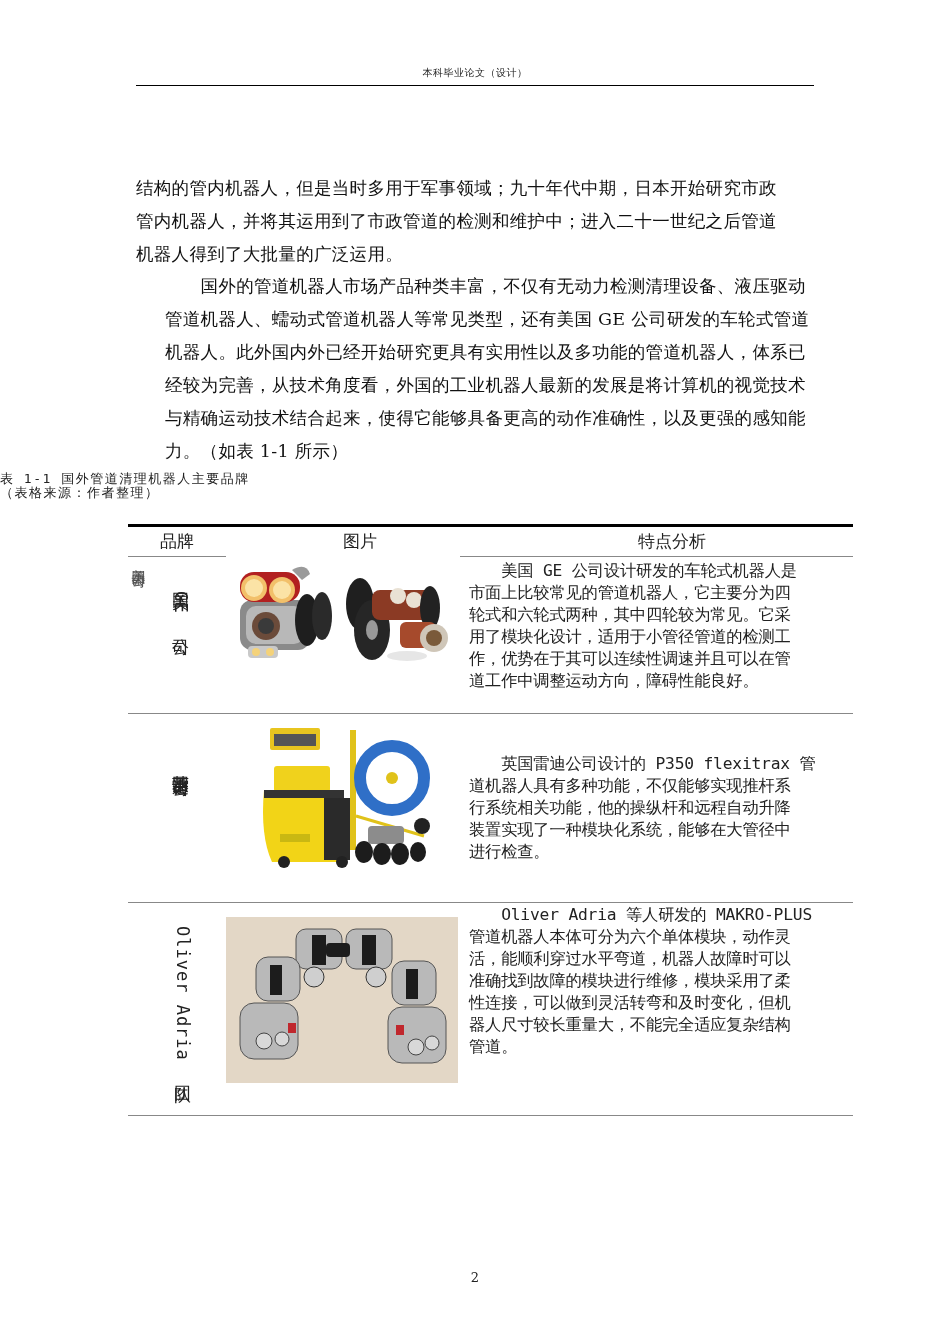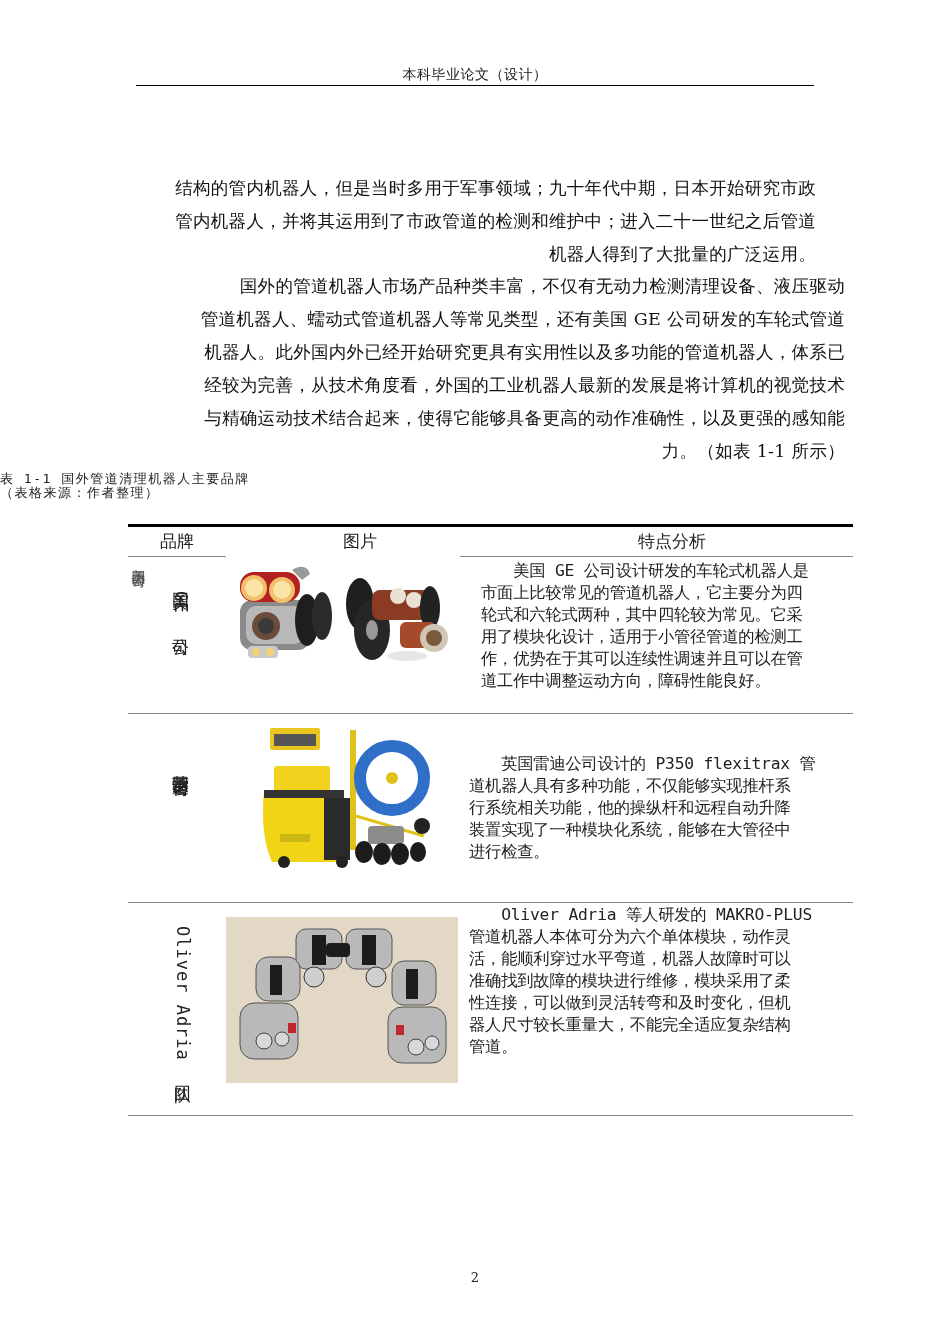--- a/index.html
+++ b/index.html
@@ -1,23 +1,23 @@
 <!DOCTYPE html>
 <html><head>
   <meta charset="utf-8">
   <style>
     html, body { margin: 0; padding: 0; background: #ffffff; }
     body { width: 950px; height: 1344px; position: relative; overflow: hidden;
            font-family: "DejaVu Serif", "Liberation Serif", serif; color: #111; }
     .header { position: absolute; left: 136px; top: 66px; width: 678px; text-align: center;
-              font-size: 14px; color: #222; letter-spacing: 0.5px; }
+              font-size: 10px; color: #222; letter-spacing: 0.5px; }
     .header-rule { position: absolute; left: 136px; top: 85px; width: 678px; height: 0;
                    border-top: 1.5px solid #000; }
     .para { position: absolute; left: 136px; width: 680px; font-size: 17.5px;
-            line-height: 33px; letter-spacing: 0.3px; color: #111; text-align: right; }
+            line-height: 33px; letter-spacing: 0.3px; color: #111; }
     .para .line { display: block; white-space: nowrap; }
     .p1 { top: 172px; }
     .p2 { top: 270px; margin-left: 29px; }
     .caption { position: absolute; left: 0; width: 950px; text-align: left;
                font-family: "DejaVu Sans Mono", "Liberation Mono", monospace; font-size: 13px;
                color: #222; letter-spacing: 1.5px; }
     .cap1 { top: 470px; }
     .cap2 { top: 484px; }
     .rule-top { position: absolute; left: 128px; top: 524px; width: 725px; height: 3px; background: #000; }
     .th { position: absolute; top: 530px; font-size: 17px; color: #222;
@@ -100,21 +100,21 @@
           <circle cx="176" cy="36" r="8" fill="#e9e1d4"></circle>
           <circle cx="192" cy="40" r="8" fill="#e9e1d4"></circle>
           <ellipse cx="208" cy="48" rx="10" ry="22" fill="#222"></ellipse>
           <rect x="178" y="62" width="36" height="26" rx="6" fill="#a64a2c"></rect>
           <circle cx="212" cy="78" r="14" fill="#cfc6b8"></circle>
           <circle cx="212" cy="78" r="8" fill="#7a5a3a"></circle>
           <ellipse cx="185" cy="96" rx="20" ry="5" fill="#e6e6e6"></ellipse>
         </g>
       </svg>
     </div>
-    <div class="desc" style="top:560px;margin-left:12px;">
+    <div class="desc" style="top:560px;">
       <span class="line">　　美国 GE 公司设计研发的车轮式机器人是</span>
       <span class="line">市面上比较常见的管道机器人，它主要分为四</span>
       <span class="line">轮式和六轮式两种，其中四轮较为常见。它采</span>
       <span class="line">用了模块化设计，适用于小管径管道的检测工</span>
       <span class="line">作，优势在于其可以连续性调速并且可以在管</span>
       <span class="line">道工作中调整运动方向，障碍性能良好。</span>
     </div>
   </div>
   <div class="row-rule" style="left:128px; top:713px; width:725px;"></div>
 

